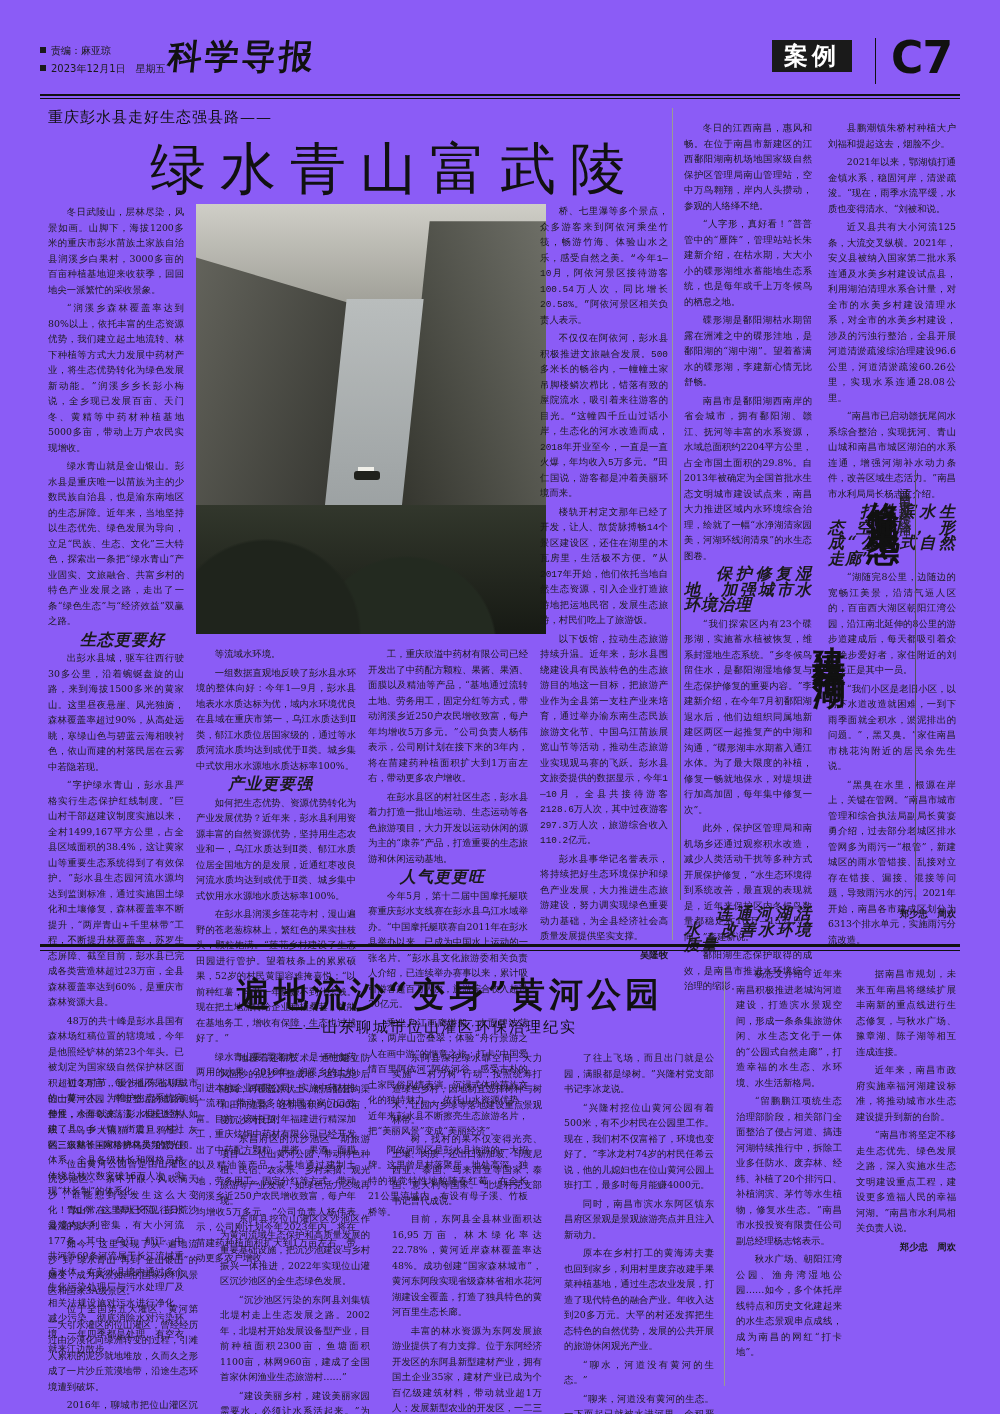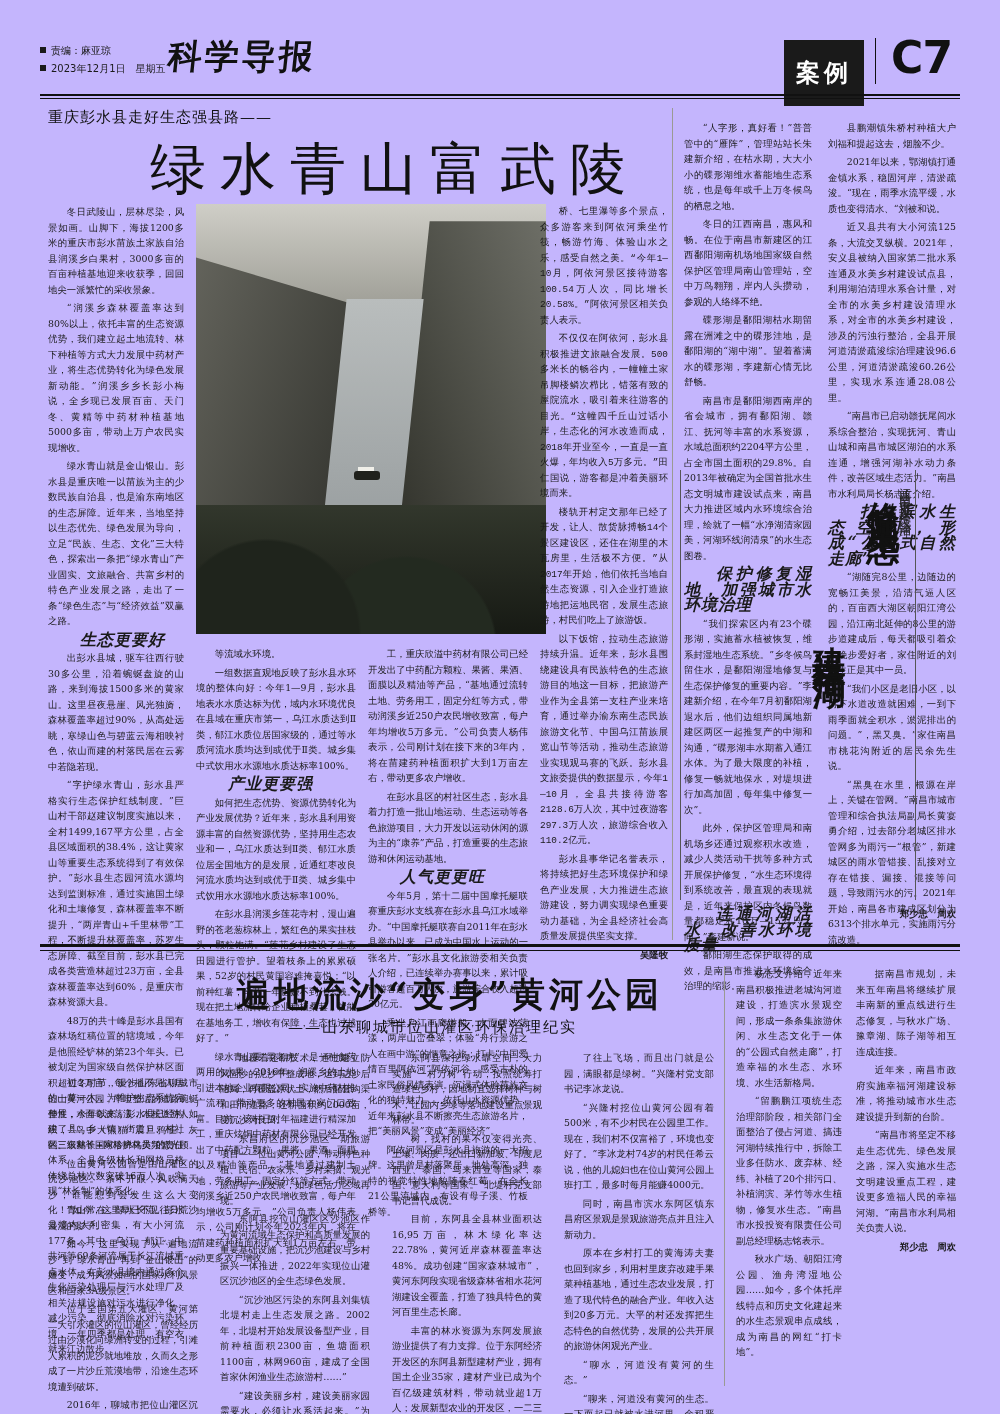--- a/index.html
+++ b/index.html
@@ -1,27 +1,27 @@
 <!DOCTYPE html>
 <html><head>
 <meta charset="utf-8">
 <style>
   html,body{margin:0;padding:0;background:#f2f0ec;}
   body{width:1000px;height:1414px;font-family:"DejaVu Serif",serif;color:#111;}
-  .page{position:relative;width:1000px;height:1414px;background:#c4b5fd;overflow:hidden;}
+  .page{position:relative;width:1000px;height:1414px;background:#8b5cf6;overflow:hidden;}
 
   
   .masthead{position:absolute;left:40px;top:36px;width:920px;height:56px;}
   .mh-left{position:absolute;left:0;top:6px;font-size:10px;line-height:18px;color:#1a1a1a;font-family:"DejaVu Sans",sans-serif;}
   .mh-left div{white-space:nowrap;}
   .mh-left .sq{display:inline-block;width:6px;height:6px;background:#1a1a1a;margin-right:5px;vertical-align:1px;}
   .mh-title{position:absolute;left:128px;top:-2px;font-size:34px;letter-spacing:3px;font-weight:bold;font-family:"DejaVu Serif",serif;color:#111;transform:skewX(-6deg);}
   .mh-rule{position:absolute;left:0;top:58px;width:920px;border-top:2px solid #111;}
   .mh-rule2{position:absolute;left:0;top:62px;width:920px;border-top:1px solid #111;}
-  .badge{position:absolute;right:96px;top:4px;background:#1a1a1a;color:#fff;font-size:24px;font-weight:bold;padding:17px 12px;letter-spacing:4px;font-family:"DejaVu Serif",serif;}
+  .badge{position:absolute;right:108px;top:4px;background:#1a1a1a;color:#fff;font-size:24px;font-weight:bold;padding:0 12px;letter-spacing:4px;font-family:"DejaVu Serif",serif;}
   .badge-div{position:absolute;right:84px;top:2px;width:1px;height:46px;background:#111;}
   .pagenum{position:absolute;right:8px;top:-4px;font-size:44px;font-weight:bold;font-family:"DejaVu Sans",sans-serif;letter-spacing:-1px;}
 
   
   .kicker{position:absolute;left:48px;top:108px;font-size:15px;letter-spacing:1px;}
   .headline{position:absolute;left:150px;top:132px;font-size:56px;font-weight:normal;letter-spacing:14px;font-family:"DejaVu Serif",serif;}
 
   .photo{position:absolute;left:196px;top:204px;width:350px;height:430px;background:linear-gradient(160deg,#8d8d88 0%,#6f7069 25%,#4a4d46 55%,#2d302b 100%);overflow:hidden;}
   .photo .sky{position:absolute;left:0;top:0;width:100%;height:26%;background:linear-gradient(#cfcec7,#9a9a92);}
   .photo .cliffL{position:absolute;left:-10%;top:10%;width:55%;height:95%;background:linear-gradient(110deg,#6a6a62,#2a2b26);clip-path:polygon(0 0,100% 14%,78% 100%,0 100%);}
@@ -114,22 +114,22 @@
   <div class="col" style="left:540px;top:204px;width:128px;height:700px;font-family:Liberation Mono, monospace;">
     <p>桥、七里瀑等多个景点，众多游客来到阿依河乘坐竹筏，畅游竹海、体验山水之乐，感受自然之美。“今年1—10月，阿依河景区接待游客100.54万人次，同比增长20.58%。”阿依河景区相关负责人表示。</p>
     <p>不仅仅在阿依河，彭水县积极推进文旅融合发展。500多米长的畅谷内，一幢幢土家吊脚楼鳞次栉比，错落有致的屋院流水，吸引着来往游客的目光。“这幢四千丘山过话小岸，生态化的河水改造而成，2018年开业至今，一直是一直火爆，年均收入5万多元。”田仁国说，游客都是冲着美丽环境而来。</p>
     <p>楼轨开村定文那年已经了开发，让人、散货脉搏畅14个景区建设区，还住在湖里的木瓦房里，生活极不方便。”从2017年开始，他们依托当地自然生态资源，引入企业打造旅游地把运地民宿，发展生态旅游，村民们吃上了旅游饭。</p>
     <p>以下饭馆，拉动生态旅游持续升温。近年来，彭水县围绕建设具有民族特色的生态旅游目的地这一目标，把旅游产业作为全县第一支柱产业来培育，通过举办渝东南生态民族旅游文化节、中国乌江苗族展览山节等活动，推动生态旅游业实现观马赛的飞跃。彭水县文旅委提供的数据显示，今年1—10月，全县共接待游客2128.6万人次，其中过夜游客297.3万人次，旅游综合收入110.2亿元。</p>
     <p>彭水县事华记名誉表示，将持续把好生态环境保护和绿色产业发展，大力推进生态旅游建设，努力调实现绿色重要动力基础，为全县经济社会高质量发展提供坚实支撑。</p>
     <p class="sig">吴隆牧</p>
   </div>
 
   <div class="col" style="left:684px;top:120px;width:128px;height:340px;">
+    <p>冬日的江西南昌，惠风和畅。在位于南昌市新建区的江西鄱阳湖南机场地国家级自然保护区管理局南山管理站，空中万鸟翱翔，岸内人头攒动，参观的人络绎不绝。</p>
     <p>“人字形，真好看！”普普管中的“雁阵”，管理站站长朱建新介绍，在枯水期，大大小小的碟形湖维水蓄能地生态系统，也是每年或千上万冬候鸟的栖息之地。</p>
-    <p>冬日的江西南昌，惠风和畅。在位于南昌市新建区的江西鄱阳湖南机场地国家级自然保护区管理局南山管理站，空中万鸟翱翔，岸内人头攒动，参观的人络绎不绝。</p>
     <p>碟形湖是鄱阳湖枯水期留露在洲滩之中的碟形洼地，是鄱阳湖的“湖中湖”。望着蓄满水的碟形湖，李建新心情无比舒畅。</p>
     <p>南昌市是鄱阳湖西南岸的省会城市，拥有鄱阳湖、赣江、抚河等丰富的水系资源，水域总面积约2204平方公里，占全市国土面积的29.8%。自2013年被确定为全国首批水生态文明城市建设试点来，南昌大力推进区域内水环境综合治理，绘就了一幅“水净湖清家园美，河湖环线润清泉”的水生态图卷。</p>
     <p class="sec">保护修复湿地，加强城市水环境治理</p>
     <p>“我们探索区内有23个碟形湖，实施蓄水植被恢复，维系封湿地生态系统。”乡冬候鸟留住水，是鄱阳湖湿地修复与生态保护修复的重要内容。”李建新介绍，在今年7月初鄱阳湖退水后，他们边组织同属地新建区两区一起推复产的中湖和沟通，“碟形湖丰水期蓄入通江水体。为了最大限度的补植，修复一畅就地保水，对堤坝进行加高加固，每年集中修复一次”。</p>
     <p>此外，保护区管理局和南机场乡还通过观察积水改造，减少人类活动干扰等多种方式开展保护修复，“水生态环境得到系统改善，最直观的表现就是，近年来保护区内冬候鸟数量都稳定在10万—15万只之间。”李建新说。</p>
     <p>鄱阳湖生态保护取得的成效，是南昌市推进水环境综合治理的缩影。</p>
   </div>
 
   <div class="col" style="left:828px;top:120px;width:128px;height:780px;">
     <p>县鹏潮镇朱桥村种植大户刘福和提起这去，烟脸不少。</p>

